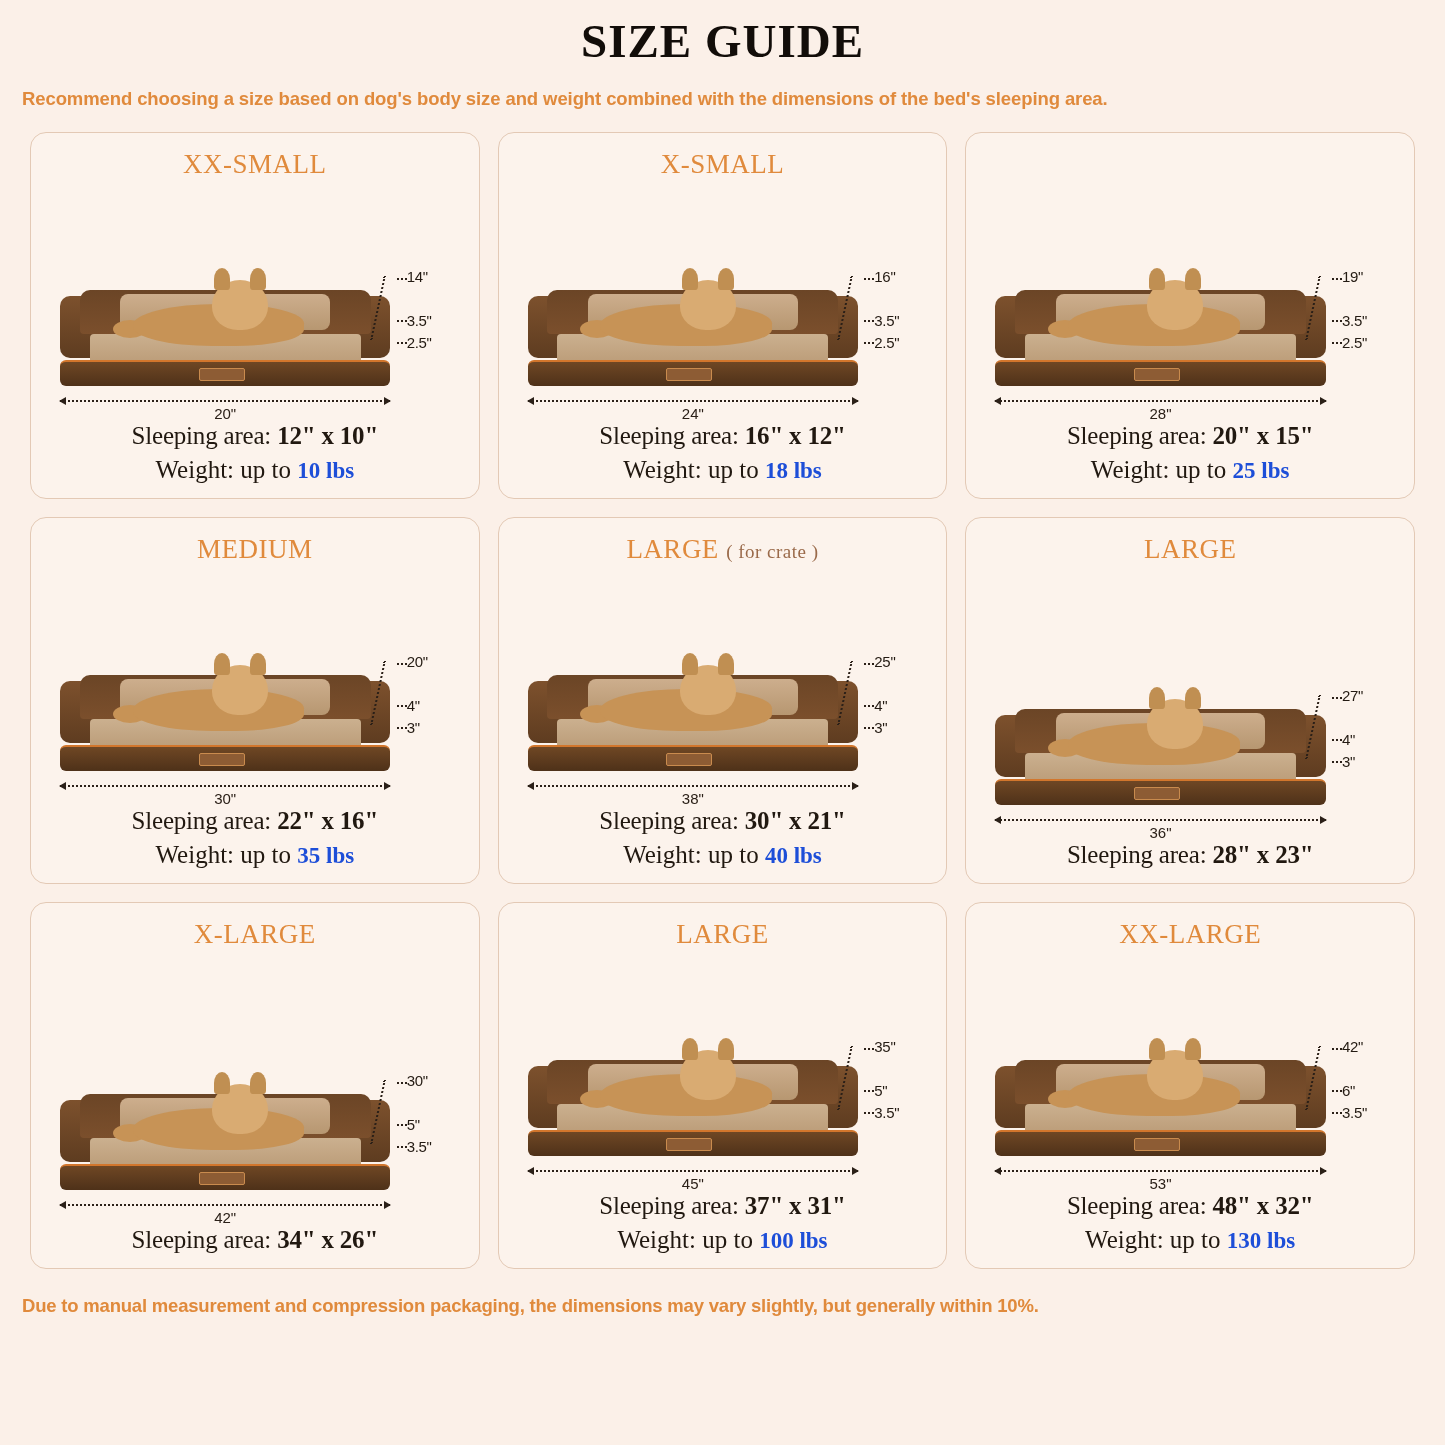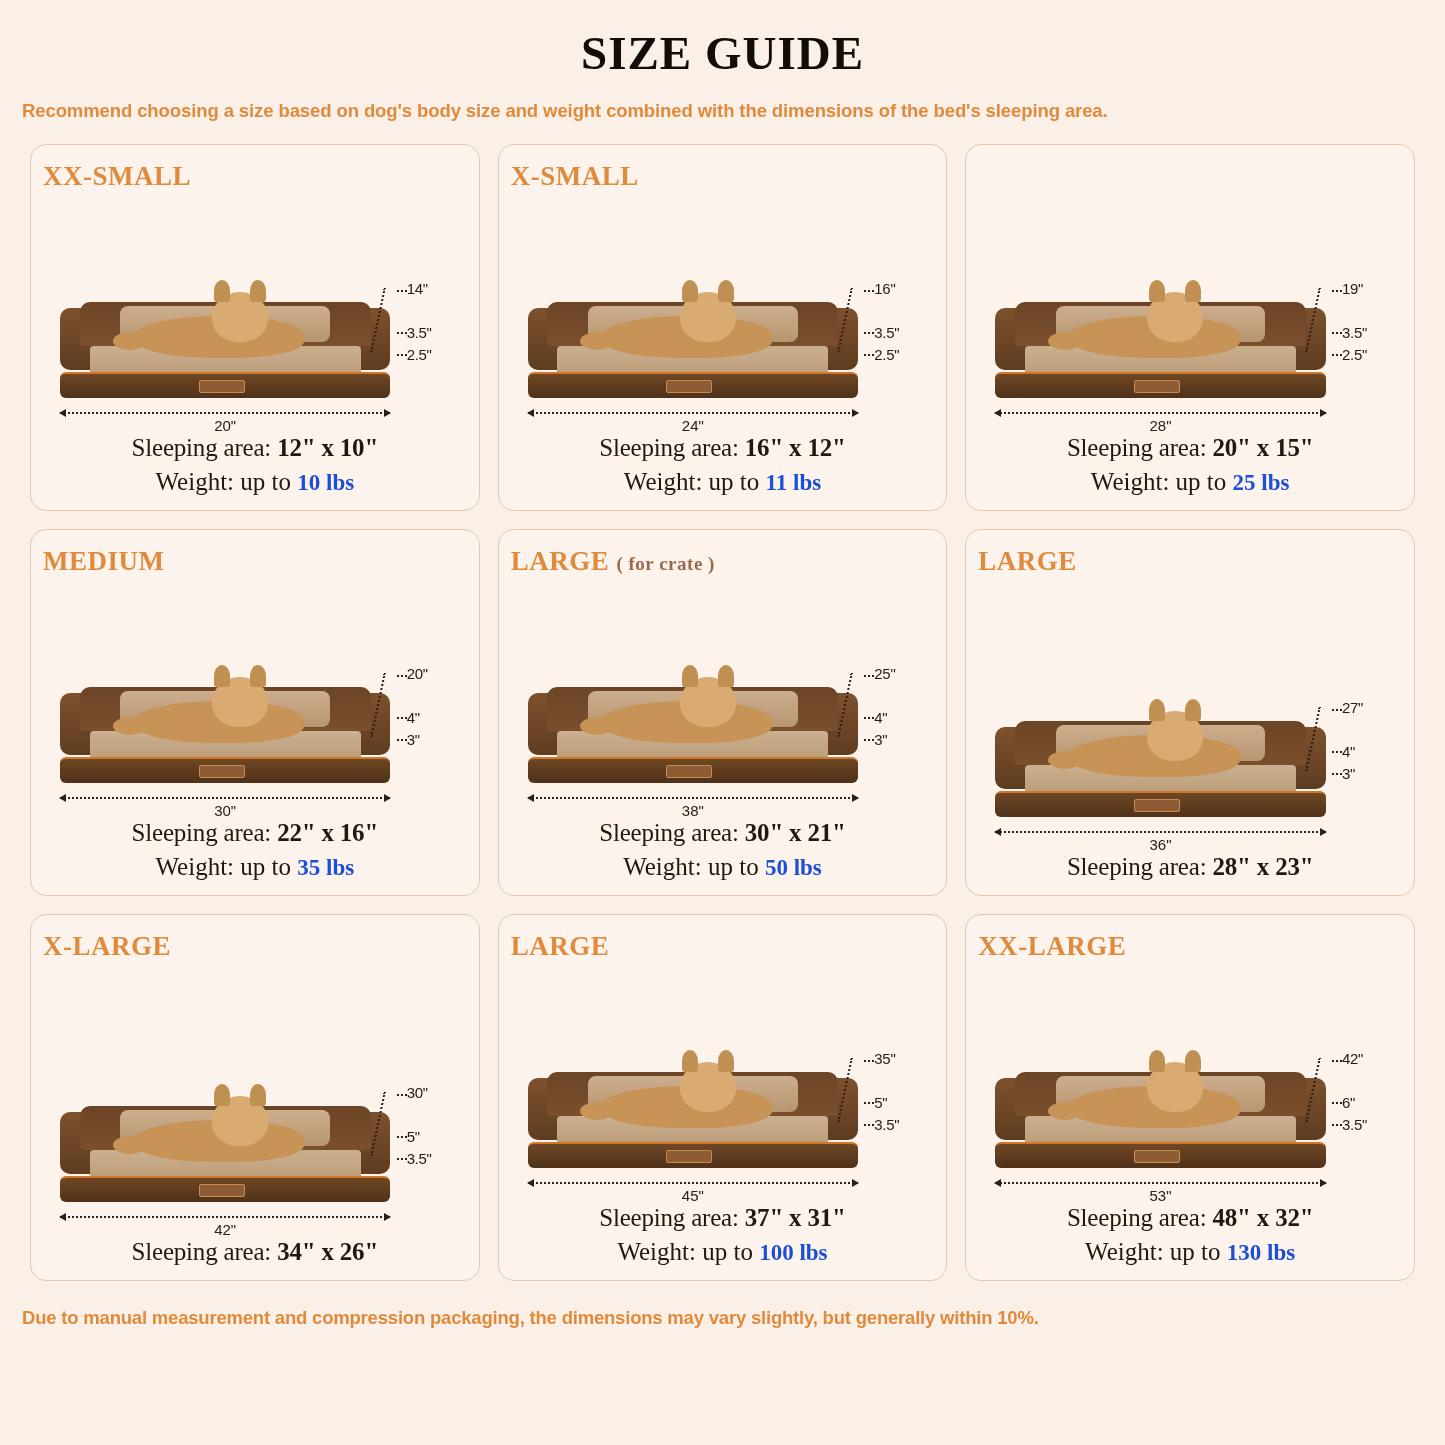--- a/index.html
+++ b/index.html
@@ -9,21 +9,21 @@
     height: 1445px;
     background: #fbf0e8;
     font-family: "Liberation Sans", sans-serif;
     color: #2b2018;
     overflow: hidden;
   }
   .page {
     width: 1445px;
     height: 1445px;
     position: relative;
-    padding: 12px 22px;
+    padding: 0 22px;
   }
   .title {
     text-align: center;
     font-family: "Liberation Serif", serif;
     font-size: 47px;
     font-weight: bold;
     letter-spacing: 1px;
     color: #120d09;
     padding-top: 16px;
     line-height: 1.1;
@@ -46,24 +46,25 @@
     border: 1px solid #e3c9b5;
     border-radius: 16px;
     background: #fcf3ec;
     padding: 10px 12px 14px 12px;
     position: relative;
     height: 367px;
     display: flex;
     flex-direction: column;
   }
   .card-title {
+    text-align: center;
     font-family: "Liberation Serif", serif;
     font-size: 27px;
     color: #e08a3c;
-    font-weight: bold;
+    font-weight: normal;
     letter-spacing: 0.5px;
     margin-top: 6px;
     white-space: nowrap;
   }
   .card-title .sub {
     font-size: 19px;
     color: #9a6a4a;
   }
   .illus {
     flex: 1;
@@ -352,21 +353,21 @@
       </div>
       <div class="width-line">
         <div class="width-label"><span>24"</span></div>
       </div>
     </div>
     <div class="specs">
       <div class="spec-area">
         <span>Sleeping area: </span><b>16" x 12"</b>
       </div>
       <div class="spec-weight">
-        <span>Weight:  up to </span><span class="lbs">11 lbs</span>
+        <span>Weight:  up to </span><span class="lbs">18 lbs</span>
       </div>
     </div>
   </div>
       <div class="card">
     <div class="illus">
       <div class="bed">
         <div class="armL"></div>
         <div class="armR"></div>
         <div class="backrest">
           <div class="backpad"></div>
@@ -483,21 +484,21 @@
       </div>
       <div class="width-line">
         <div class="width-label"><span>38"</span></div>
       </div>
     </div>
     <div class="specs">
       <div class="spec-area">
         <span>Sleeping area: </span><b>30" x 21"</b>
       </div>
       <div class="spec-weight">
-        <span>Weight:  up to </span><span class="lbs">50 lbs</span>
+        <span>Weight:  up to </span><span class="lbs">40 lbs</span>
       </div>
     </div>
   </div>
       <div class="card">
     <div class="card-title">
       <span>LARGE</span>
       <span class="sub"></span>
     </div>
     <div class="illus">
       <div class="bed">

